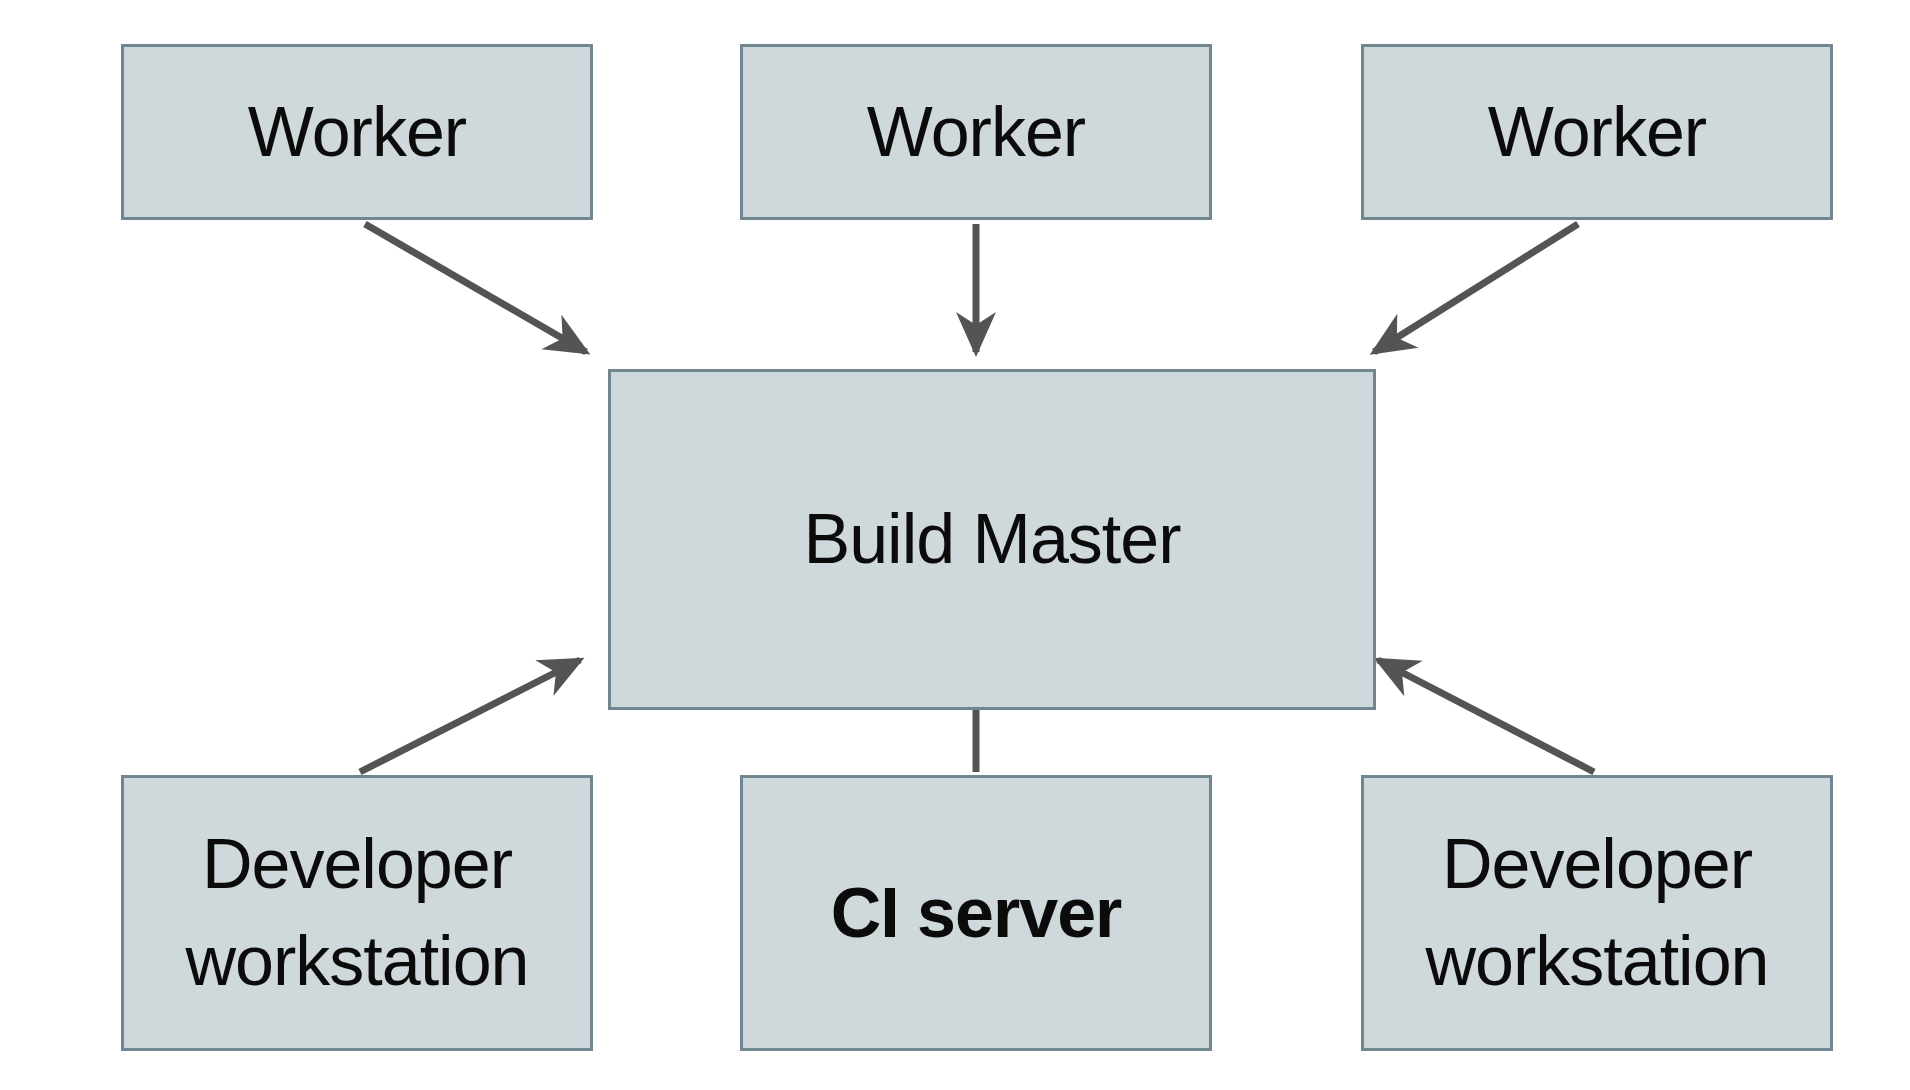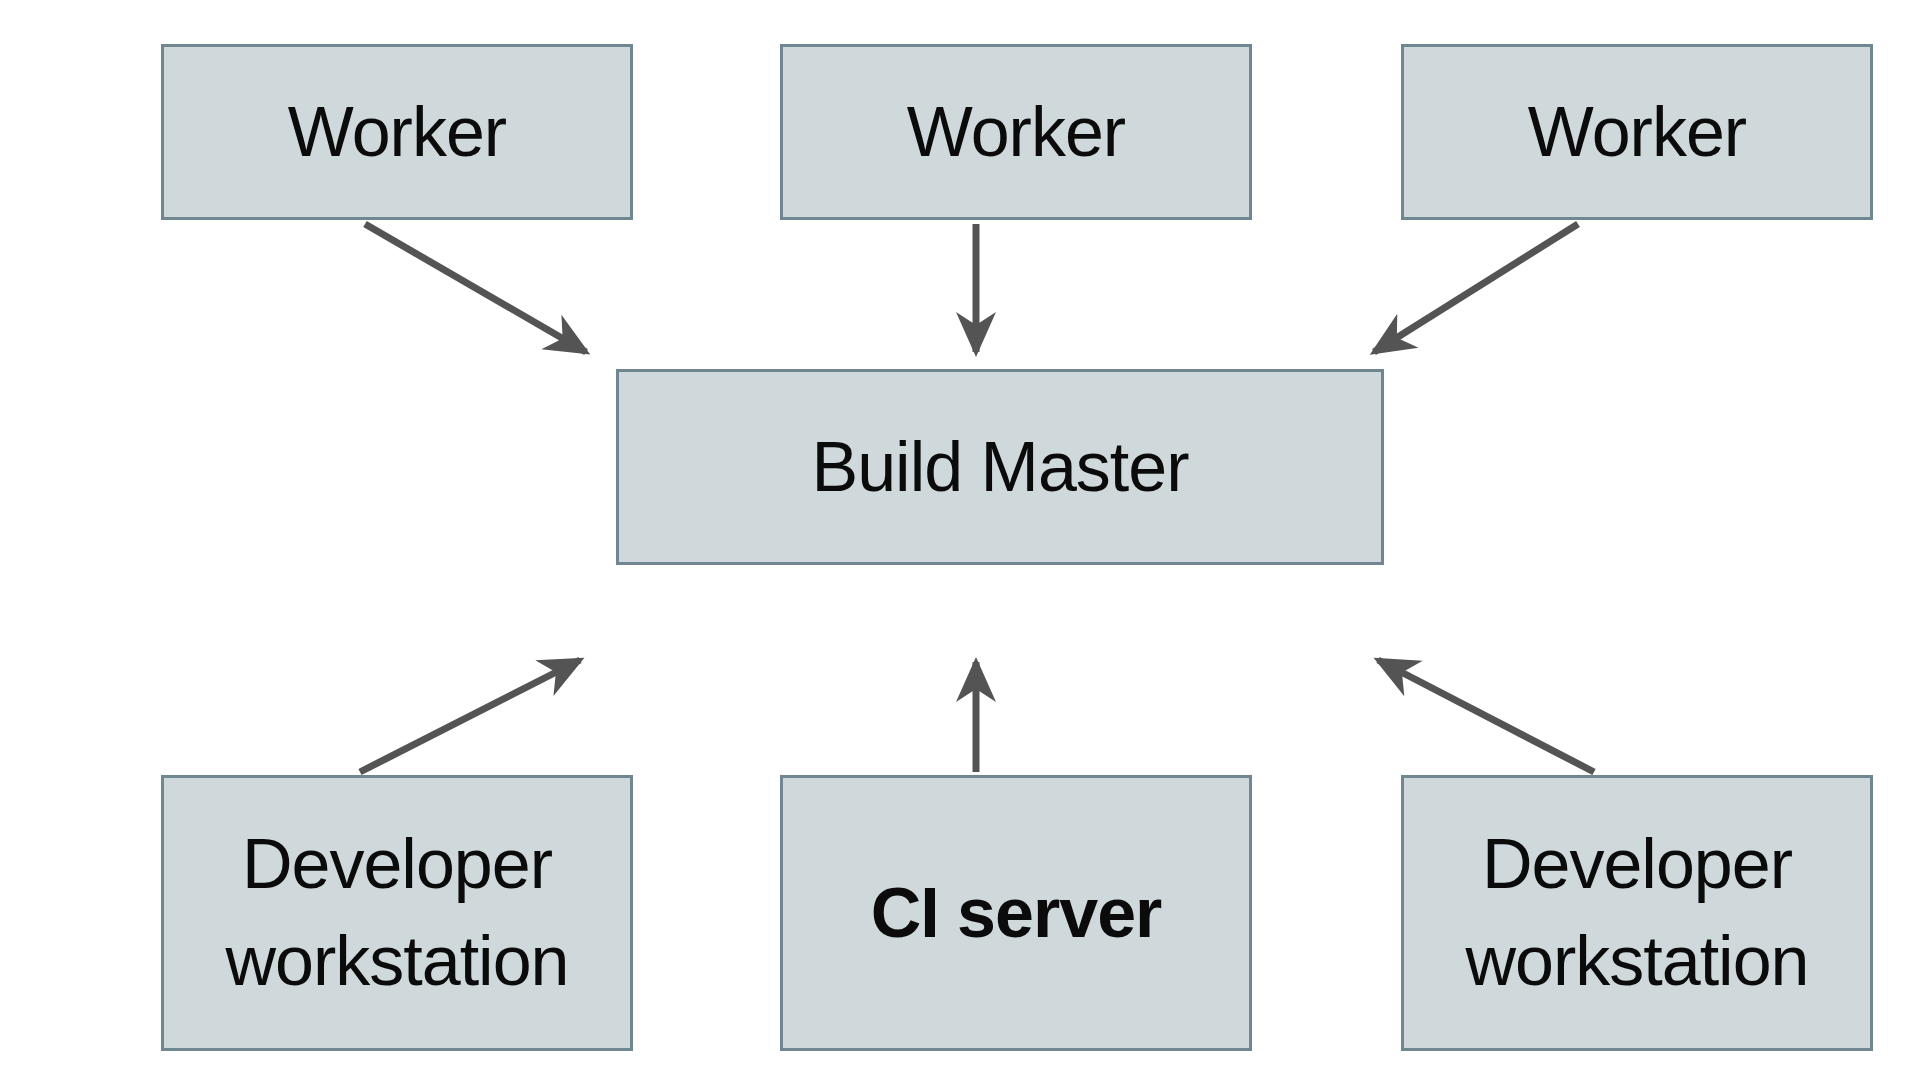--- a/index.html
+++ b/index.html
@@ -22,28 +22,27 @@
     border: 3px solid #708691;
     display: flex;
     align-items: center;
     justify-content: center;
     text-align: center;
     color: #0b0b0b;
     font-size: 70px;
     line-height: 1.38;
     letter-spacing: -1px;
     padding: 0 24px;
-    margin-left: 40px;
   }
   
   .pos-worker-1 { left: 121px;  top: 44px;  width: 472px; height: 176px; }
   .pos-worker-2 { left: 740px;  top: 44px;  width: 472px; height: 176px; }
   .pos-worker-3 { left: 1361px; top: 44px;  width: 472px; height: 176px; }
   
-  .pos-build-master { left: 576px; top: 369px; width: 768px; height: 196px; }
+  .pos-build-master { left: 608px; top: 369px; width: 768px; height: 341px; }
   
   .pos-dev-1     { left: 121px;  top: 775px; width: 472px; height: 276px; }
   .pos-ci-server { left: 740px;  top: 775px; width: 472px; height: 276px; font-weight: bold; }
   .pos-dev-2     { left: 1361px; top: 775px; width: 472px; height: 276px; }
 
   #edges {
     position: absolute;
     left: 0; top: 0;
     width: 1910px;
     height: 1090px;

